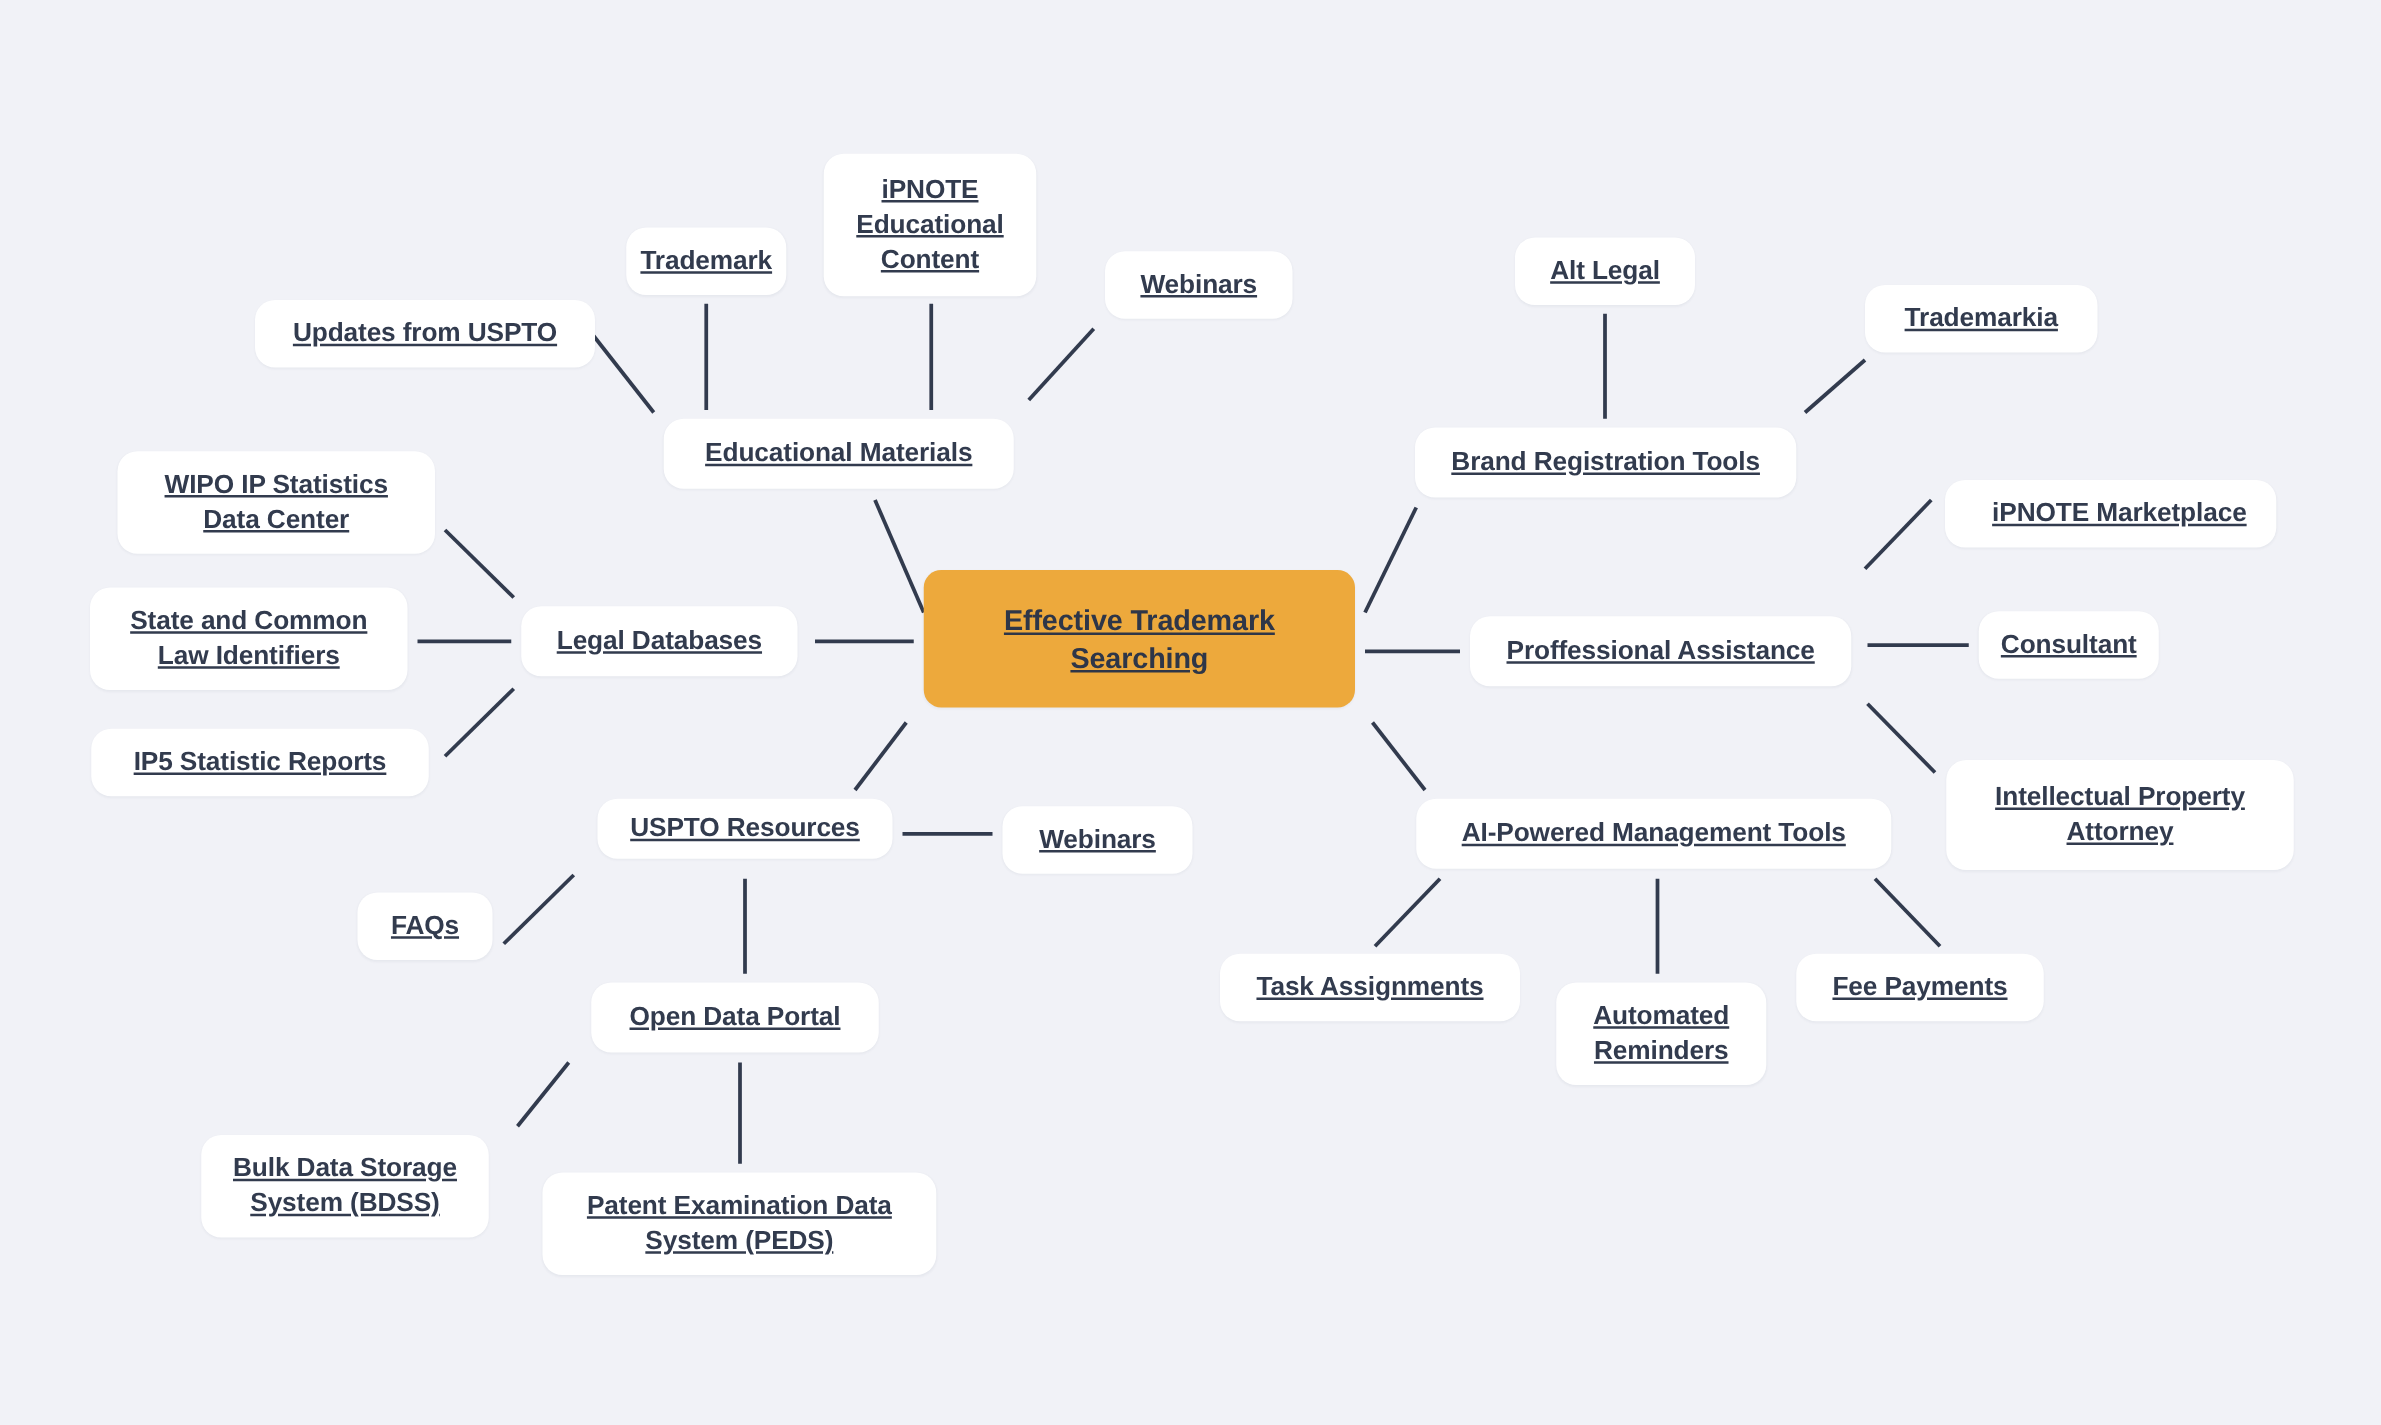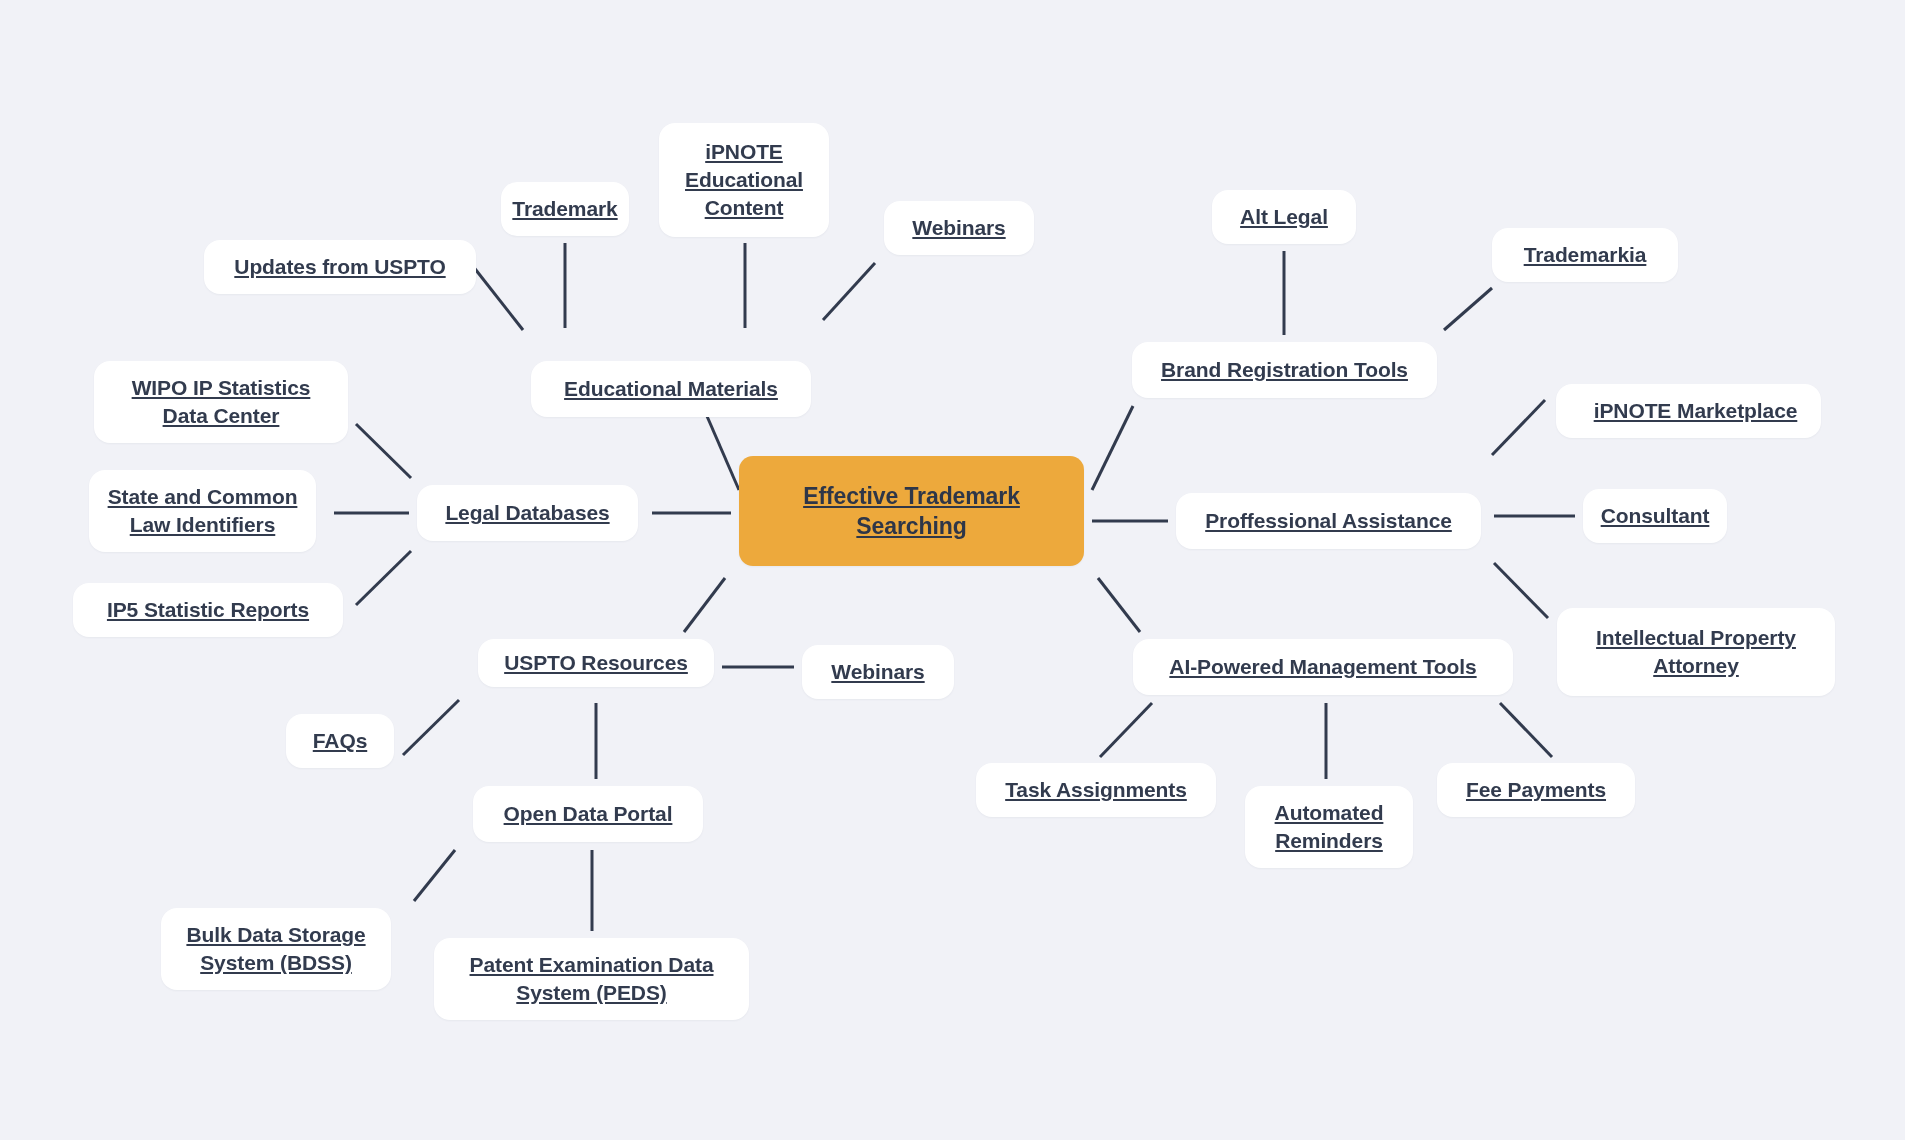--- a/index.html
+++ b/index.html
@@ -78,21 +78,21 @@
       <line x1="1092" y1="521" x2="1168" y2="521" stroke="#323b4e" stroke-width="3" stroke-linecap="butt"></line>
       <line x1="1492" y1="455" x2="1545" y2="400" stroke="#323b4e" stroke-width="3" stroke-linecap="butt"></line>
       <line x1="1494" y1="516" x2="1575" y2="516" stroke="#323b4e" stroke-width="3" stroke-linecap="butt"></line>
       <line x1="1494" y1="563" x2="1548" y2="618" stroke="#323b4e" stroke-width="3" stroke-linecap="butt"></line>
       <line x1="1098" y1="578" x2="1140" y2="632" stroke="#323b4e" stroke-width="3" stroke-linecap="butt"></line>
       <line x1="1152" y1="703" x2="1100" y2="757" stroke="#323b4e" stroke-width="3" stroke-linecap="butt"></line>
       <line x1="1326" y1="703" x2="1326" y2="779" stroke="#323b4e" stroke-width="3" stroke-linecap="butt"></line>
       <line x1="1500" y1="703" x2="1552" y2="757" stroke="#323b4e" stroke-width="3" stroke-linecap="butt"></line>
     </svg>
   <div id="nodes">
-      <div class="node" style="left: 531px; top: 335px; width: 280px; height: 56px; margin-top: 26px;">
+      <div class="node" style="left: 531px; top: 335px; width: 280px; height: 56px;">
         <span class="label">Educational Materials</span>
       </div>
       <div class="node" style="left: 501px; top: 182px; width: 128px; height: 54px;">
         <span class="label">Trademark</span>
       </div>
       <div class="node" style="left: 659px; top: 123px; width: 170px; height: 114px;">
         <span class="label">iPNOTE
 Educational
 Content</span>
       </div>
@@ -102,21 +102,21 @@
       <div class="node" style="left: 204px; top: 240px; width: 272px; height: 54px;">
         <span class="label">Updates from USPTO</span>
       </div>
       <div class="node" style="left: 417px; top: 485px; width: 221px; height: 56px;">
         <span class="label">Legal Databases</span>
       </div>
       <div class="node" style="left: 94px; top: 361px; width: 254px; height: 82px;">
         <span class="label">WIPO IP Statistics
 Data Center</span>
       </div>
-      <div class="node" style="left: 89px; top: 470px; width: 227px; height: 82px;">
+      <div class="node" style="left: 72px; top: 470px; width: 254px; height: 82px;">
         <span class="label">State and Common
 Law Identifiers</span>
       </div>
       <div class="node" style="left: 73px; top: 583px; width: 270px; height: 54px;">
         <span class="label">IP5 Statistic Reports</span>
       </div>
       <div class="node" style="left: 478px; top: 639px; width: 236px; height: 48px;">
         <span class="label">USPTO Resources</span>
       </div>
       <div class="node" style="left: 802px; top: 645px; width: 152px; height: 54px;">

